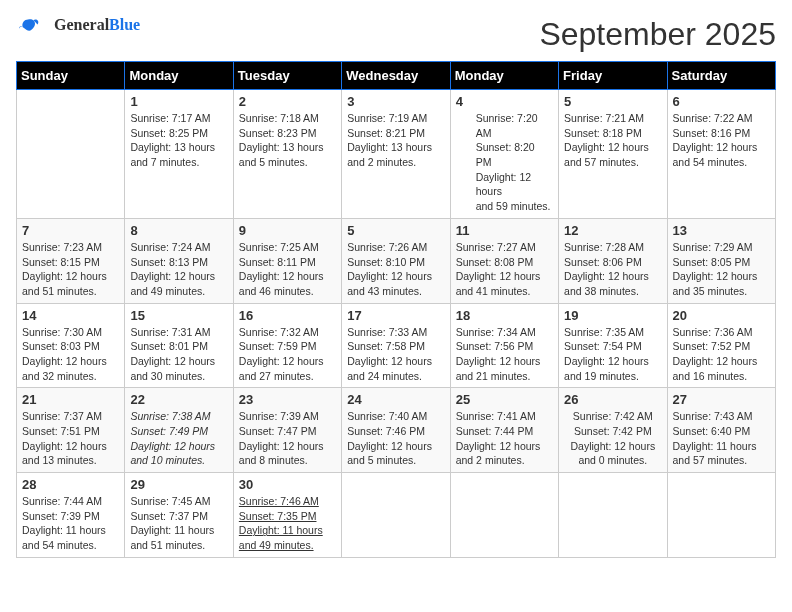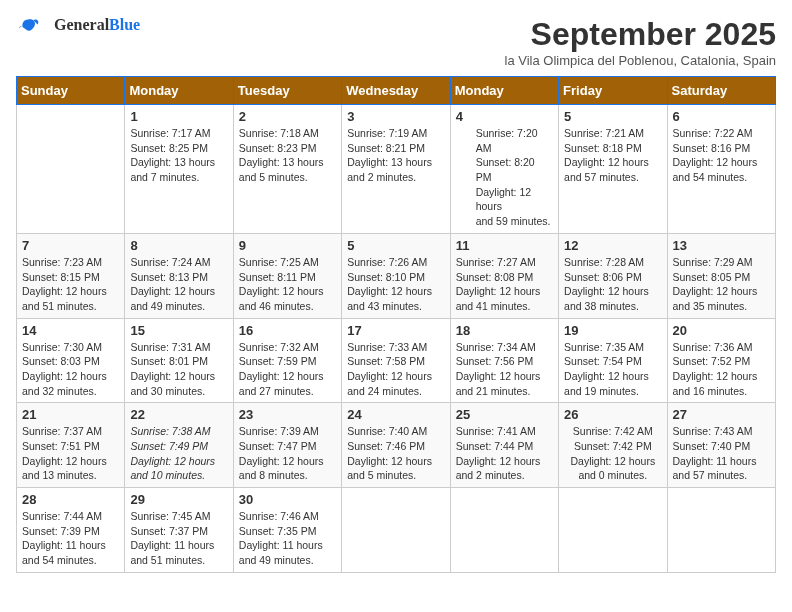--- a/index.html
+++ b/index.html
@@ -25,21 +25,21 @@
     .logo-bird {
       width: 24px;
       height: 24px;
     }
     .title-block {
       text-align: right;
     }
     .month-title {
       font-size: 32px;
       color: #333;
-      font-weight: bold;
+      font-weight: normal;
     }
     .location {
       font-size: 13px;
       color: #555;
     }
     .calendar {
       width: 100%;
       border-collapse: collapse;
       border: 1px solid #ccc;
     }
@@ -68,38 +68,37 @@
       margin-bottom: 2px;
     }
     .day-info {
       font-size: 10.5px;
       line-height: 1.4;
       color: #333;
     }
     tr:nth-child(even) td { background: #f9f9f9; }
     tr:nth-child(odd) td { background: #fff; }
     
-    tr:first-child th { background: #a16207; }
+    tr:first-child th { background: #000000; }
   </style>
 </head>
 <body>
 
 <div class="header">
   <div class="logo">
     <svg class="logo-bird" viewBox="0 0 28 28" xmlns="http://www.w3.org/2000/svg">
       <path d="M14 4 C10 4, 6 8, 8 13 C6 11, 3 12, 4 15 C5 10, 9 14, 12 16 C14 17, 16 18, 18 16 C22 13, 24 8, 20 5 C18 3, 16 4, 14 4 Z" fill="#1a73e8"></path>
       <path d="M20 5 C24 2, 28 6, 25 10 C23 7, 21 6, 20 5Z" fill="#1a73e8"></path>
     </svg>
     <div>
       <div style="font-size:16px;font-weight:bold;color:#333;">General<span style="color:#1a73e8;">Blue</span></div>
     </div>
   </div>
   <div class="title-block">
     <div class="month-title">September 2025</div>
-    <div class="location">la Vila Olimpica del Poblenou, Catalonia, Spain</div>
   </div>
 </div>
 
 <table class="calendar">
   <thead>
     <tr>
     <th>Sunday</th>
         <th>Monday</th>
         <th>Tuesday</th>
         <th>Wednesday</th>
@@ -295,21 +294,21 @@
         <td>
           <span class="day-num">26</span>
           <div class="day-info" style="white-space: pre-line; text-align: center;">Sunrise: 7:42 AM
 Sunset: 7:42 PM
 Daylight: 12 hours
 and 0 minutes.</div>
         </td>
         <td>
           <span class="day-num">27</span>
           <div class="day-info" style="white-space: pre-line;">Sunrise: 7:43 AM
-Sunset: 7:40 PM
+Sunset: 6:40 PM
 Daylight: 11 hours
 and 57 minutes.</div>
         </td>
       </tr>
       <tr>
         <td>
           <span class="day-num">28</span>
           <div class="day-info" style="white-space: pre-line;">Sunrise: 7:44 AM
 Sunset: 7:39 PM
 Daylight: 11 hours
@@ -317,21 +316,21 @@
         </td>
         <td>
           <span class="day-num">29</span>
           <div class="day-info" style="white-space: pre-line;">Sunrise: 7:45 AM
 Sunset: 7:37 PM
 Daylight: 11 hours
 and 51 minutes.</div>
         </td>
         <td>
           <span class="day-num">30</span>
-          <div class="day-info" style="white-space: pre-line;">Sunrise: 7:46 AM
+          <div class="day-info" style="white-space: pre-line; text-decoration: underline;">Sunrise: 7:46 AM
 Sunset: 7:35 PM
 Daylight: 11 hours
 and 49 minutes.</div>
         </td>
         <td></td>
         <td></td>
         <td></td>
         <td></td>
       </tr>
     </tbody>

